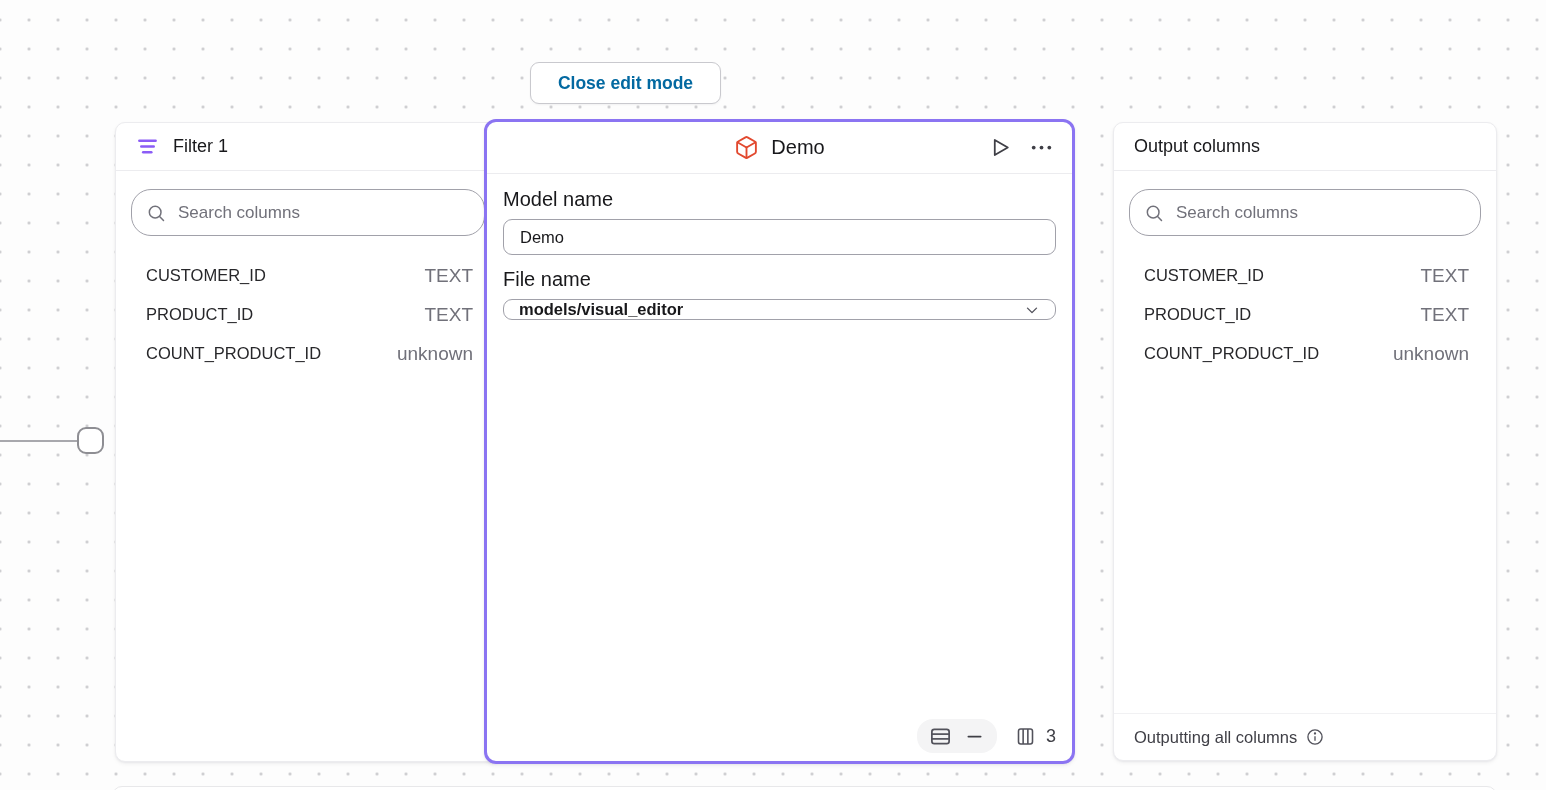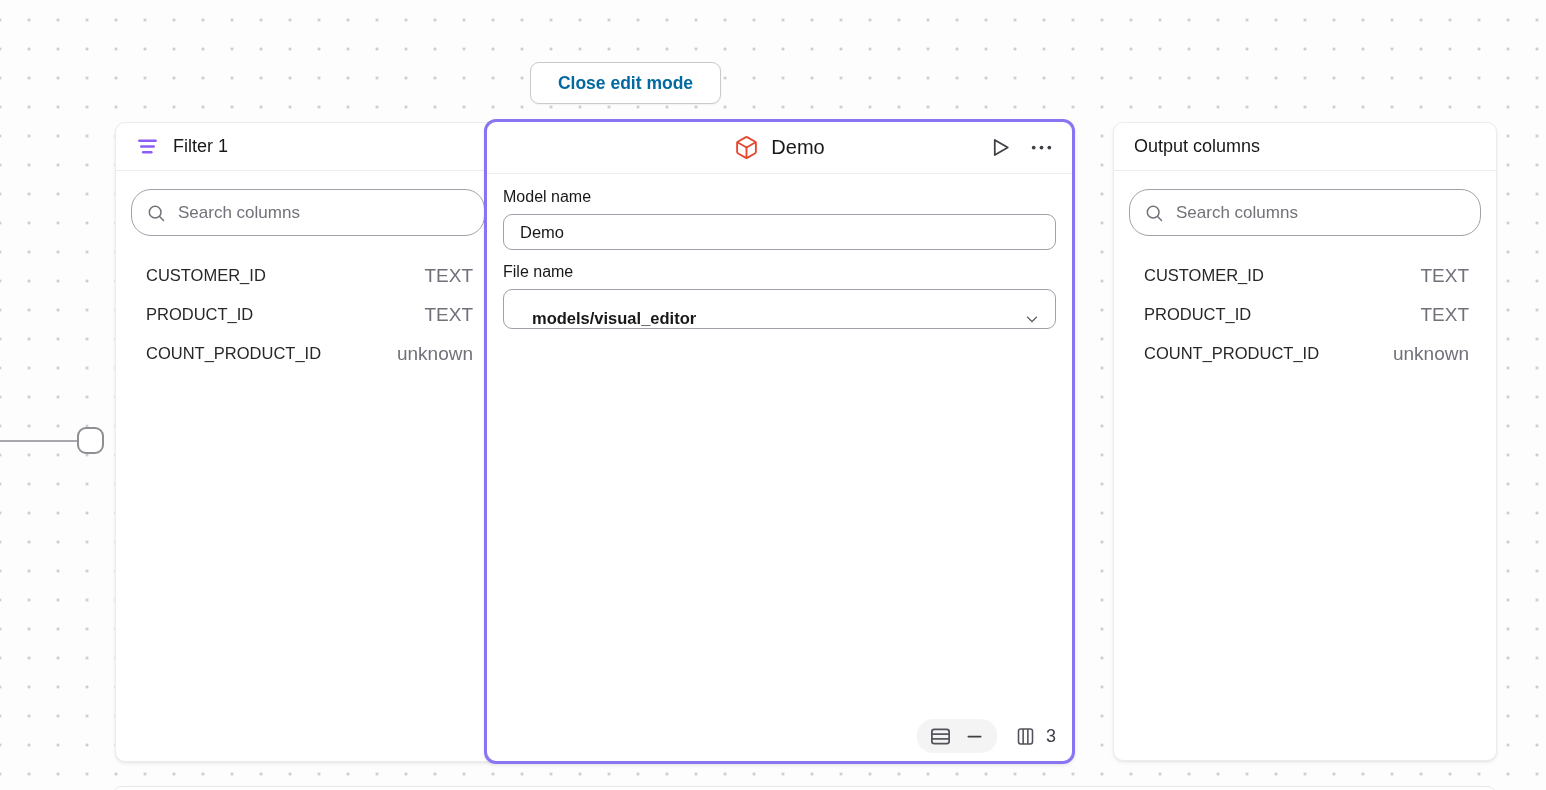--- a/index.html
+++ b/index.html
@@ -58,32 +58,32 @@
 
   
   #model-panel {
     left: 484px; top: 119px; width: 591px; height: 645px;
     border: 3px solid #8b74f2; border-radius: 12px;
   }
   #model-panel .panel-header { height: 52px; position: relative; justify-content: center; gap: 12px; padding: 0 18px; }
   #model-panel .panel-title { font-size: 20px; }
   .header-actions { position: absolute; right: 18px; top: 0; height: 100%; display: flex; align-items: center; gap: 16px; }
   .model-body { padding: 14px 16px; }
-  .field-label { font-size: 16px; font-weight: 500; color: #18181b; margin-bottom: 8px; }
+  .field-label { font-size: 20px; font-weight: 500; color: #18181b; margin-bottom: 8px; }
   .text-input {
     width: 100%; height: 36px;
     border: 1.5px solid #a1a1aa; border-radius: 9px;
     padding: 0 16px; font-family: "Liberation Sans", sans-serif;
     font-size: 16.5px; color: #18181b; outline: none; background: #fff;
     margin-bottom: 13px;
   }
   .select-input {
-    width: 100%; height: 40px;
+    width: 100%; height: 21px;
     border: 1.5px solid #a1a1aa; border-radius: 9px;
-    padding: 0 14px 0 28px; background: #fff;
+    padding: 0 14px 0 15px; background: #fff;
     display: flex; align-items: flex-end; justify-content: space-between;
     cursor: pointer;
   }
   .select-value { font-size: 16.5px; font-weight: 700; color: #18181b; }
   .model-footer {
     position: absolute; right: 16px; bottom: 8px;
     display: flex; align-items: center; gap: 18px;
   }
   .row-count-pill {
     display: flex; align-items: center; gap: 12px;
@@ -256,15 +256,25 @@
     </div>
     <div class="col-row">
       <span class="col-name">PRODUCT_ID</span>
       <span class="col-type">TEXT</span>
     </div>
     <div class="col-row">
       <span class="col-name">COUNT_PRODUCT_ID</span>
       <span class="col-type">unknown</span>
     </div>
   </div>
+  <div class="output-footer">
+    <span>Outputting all columns</span>
+    <span class="icon" style="cursor:pointer">
+      <svg width="20" height="20" viewBox="0 0 24 24" fill="none" stroke="#52525b" stroke-width="1.6">
+        <circle cx="12" cy="12" r="8.5"></circle>
+        <line x1="12" y1="11" x2="12" y2="16.5"></line>
+        <circle cx="12" cy="7.8" r="0.6" fill="#52525b"></circle>
+      </svg>
+    </span>
+  </div>
 </div>
 
 <div id="bottom-panel"></div>
 
 </body></html>

